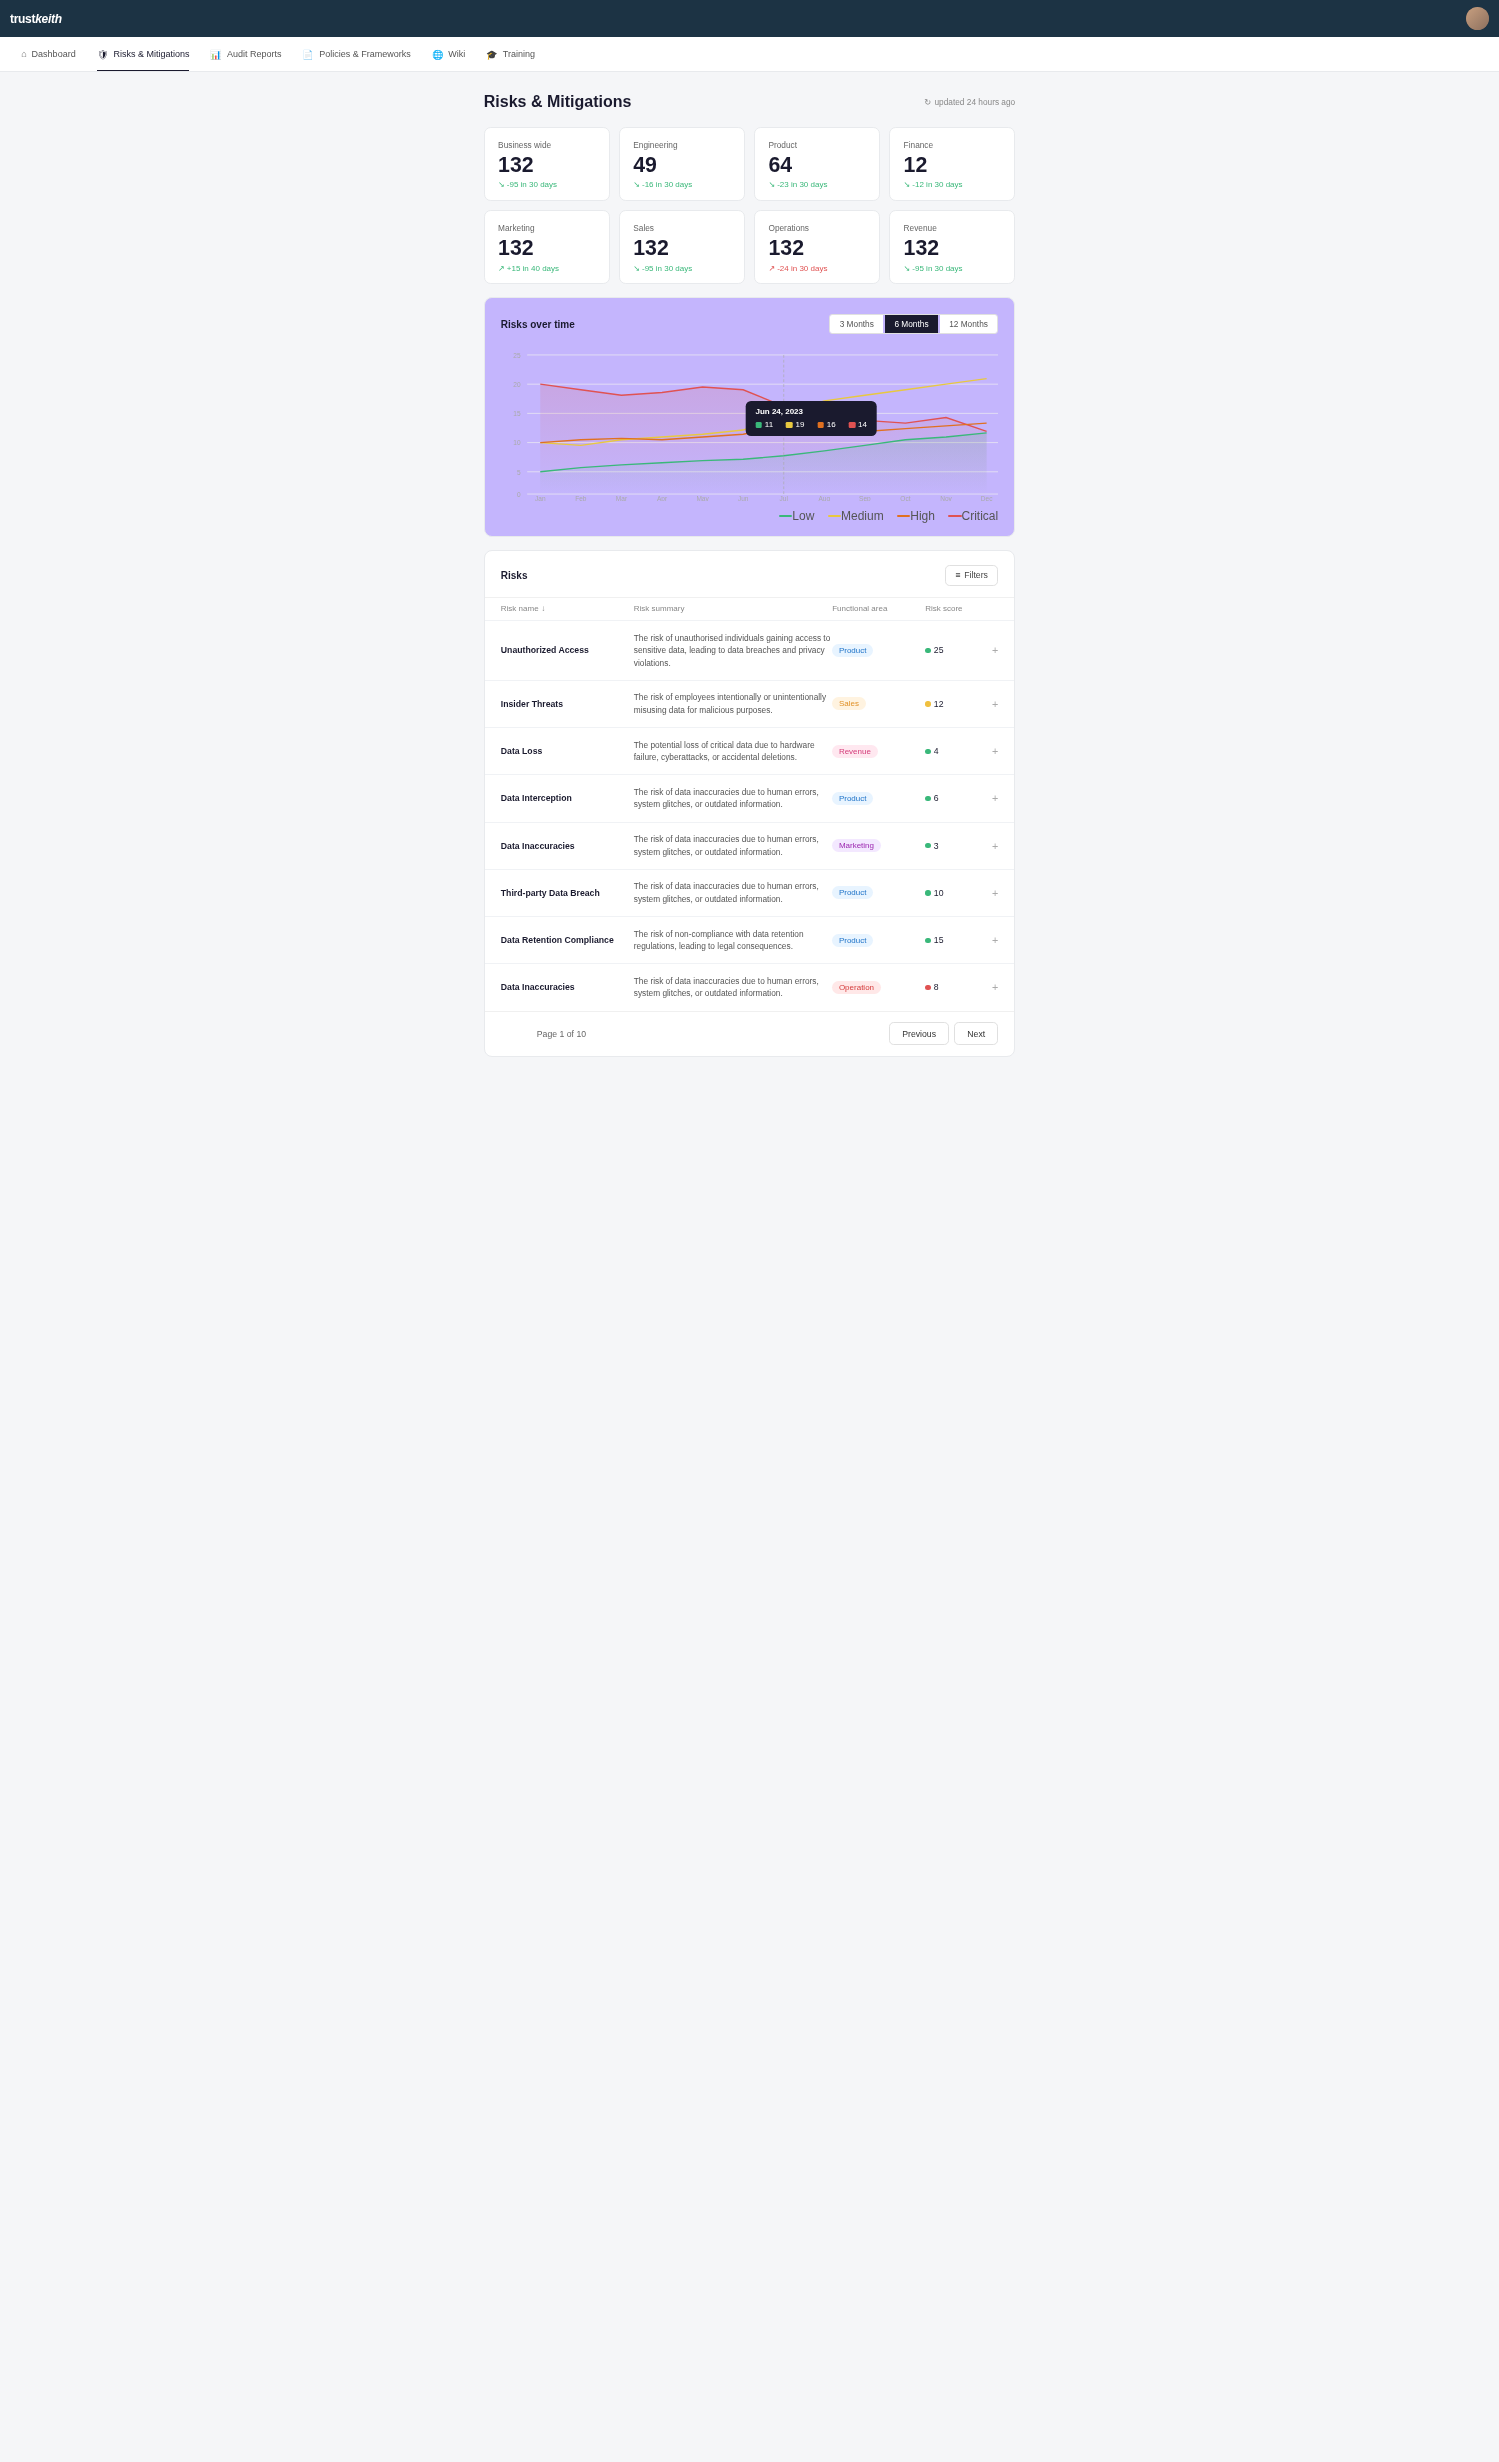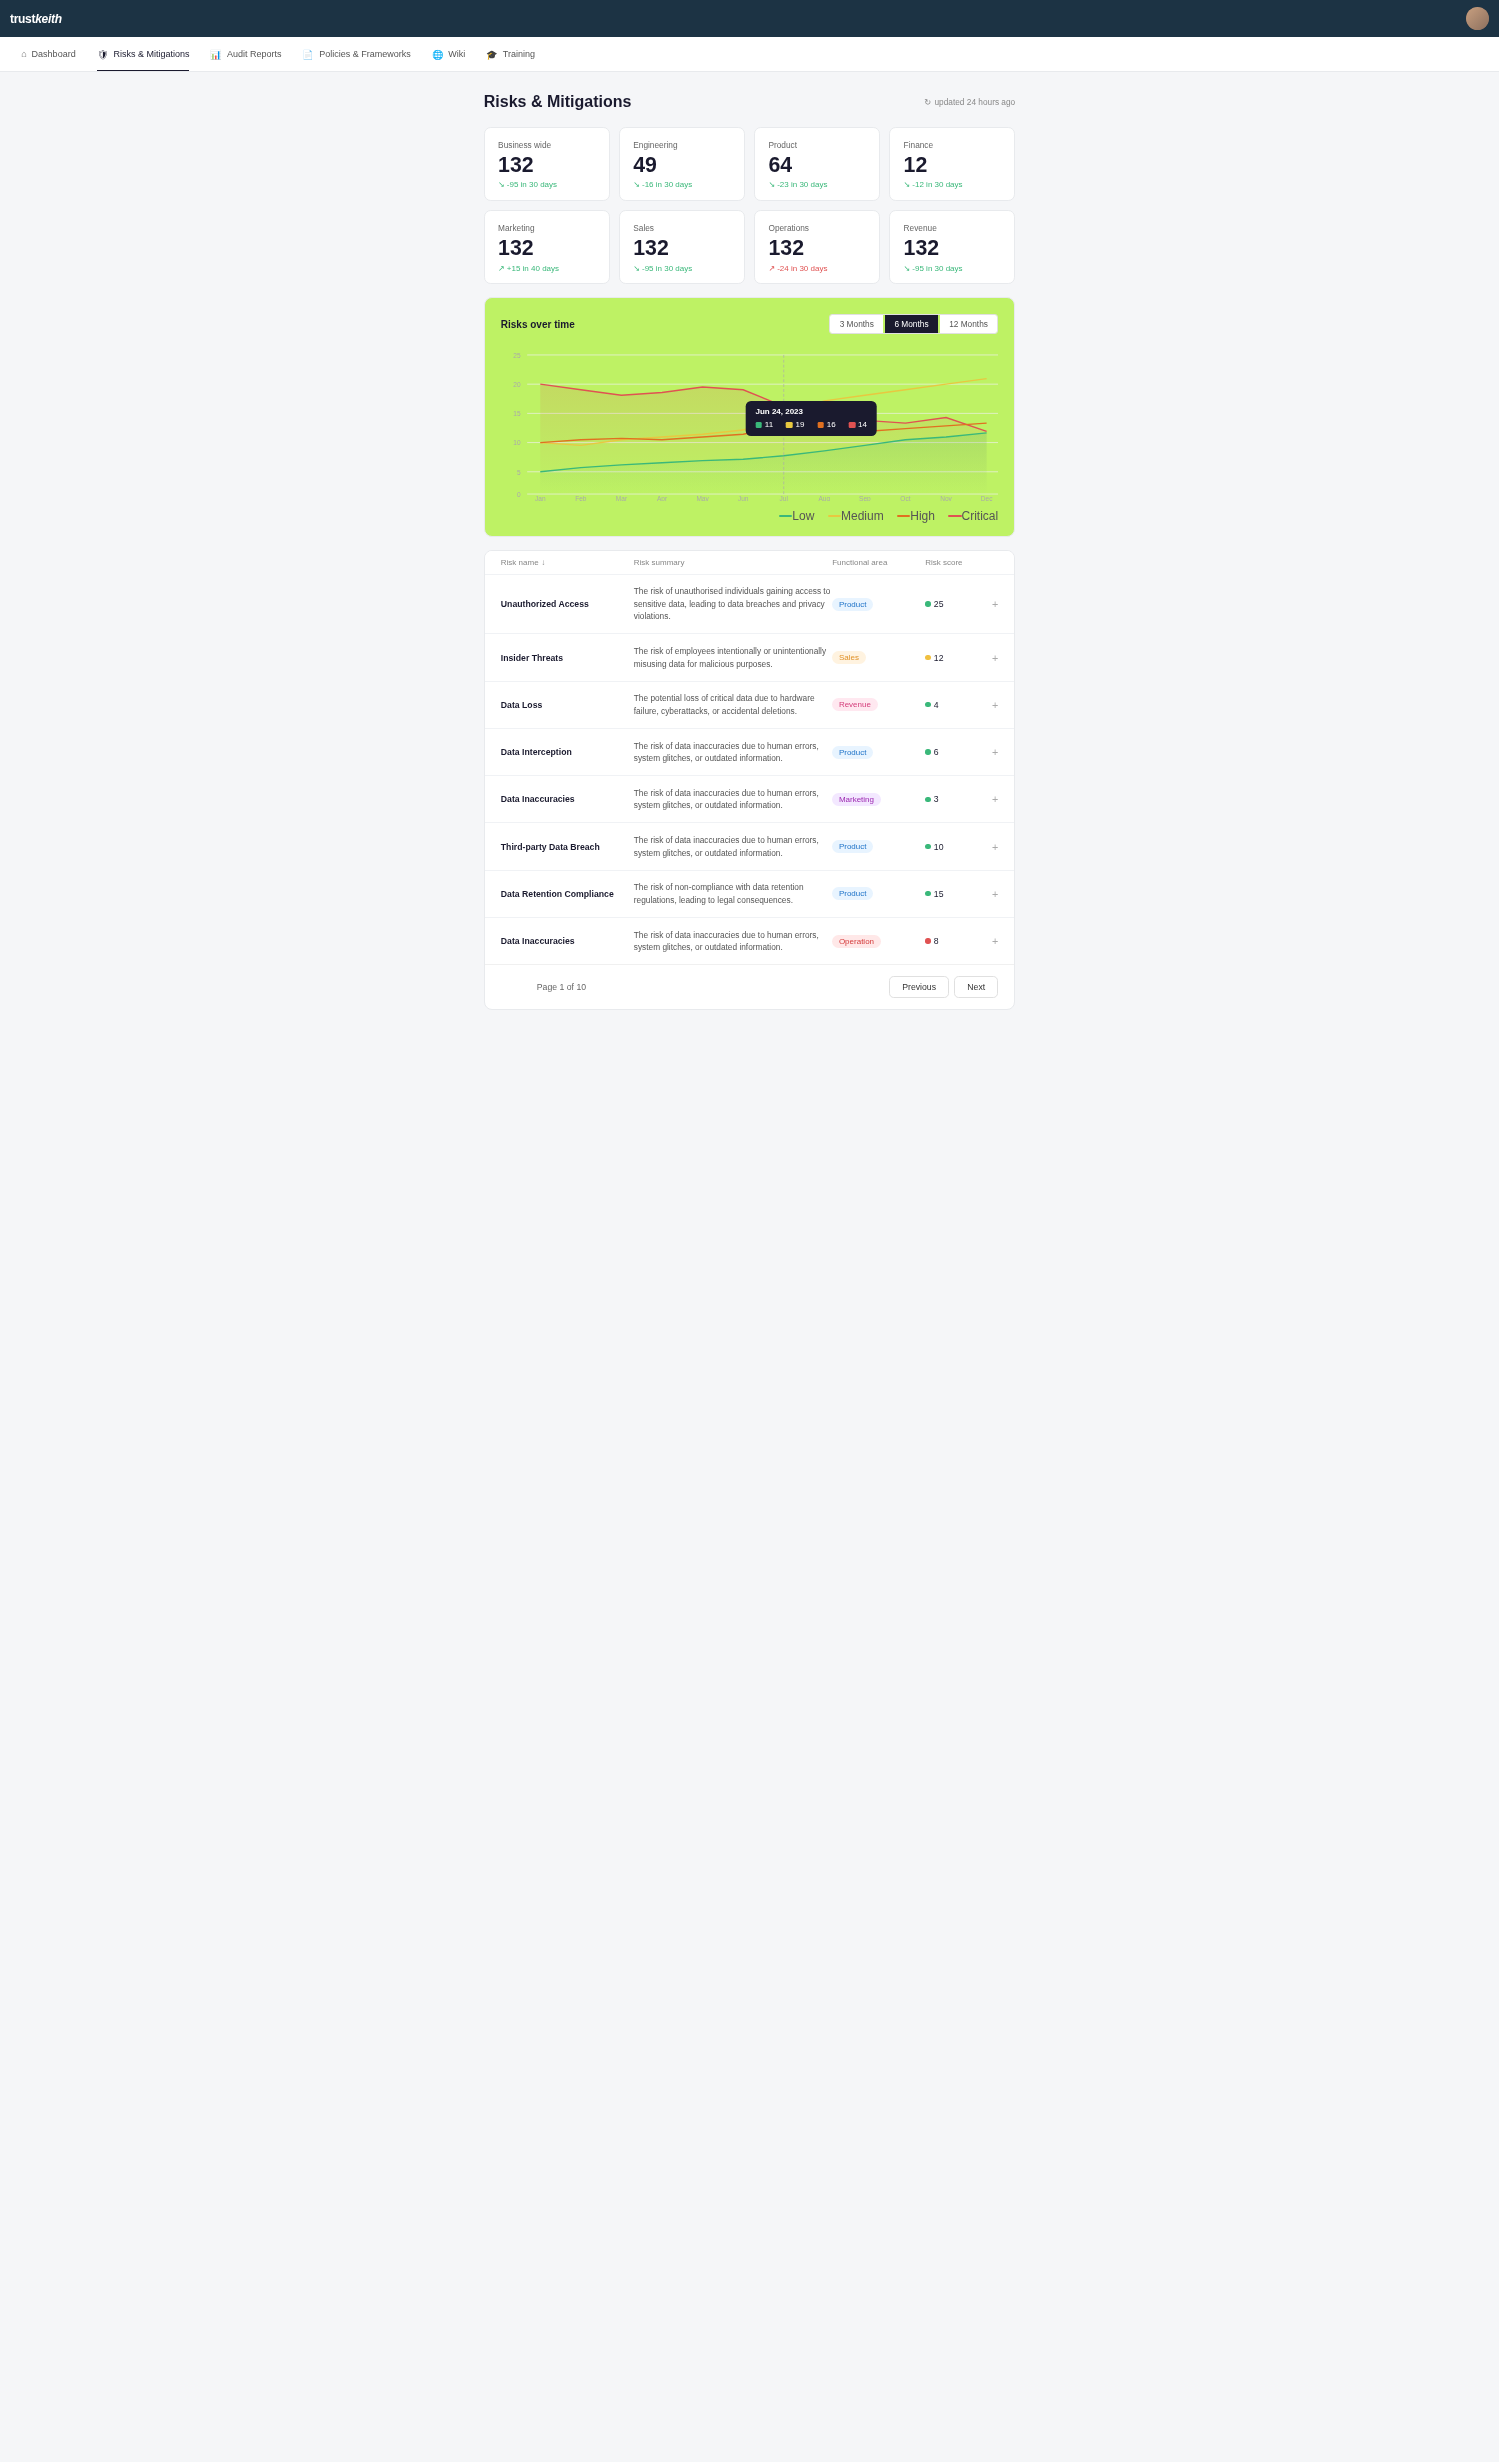--- a/index.html
+++ b/index.html
@@ -28,21 +28,21 @@
     .stats-grid { display: grid; grid-template-columns: 1fr 1fr 1fr 1fr; gap: 9.3px; margin-bottom: 13.3px; }
     .stat-card { background: white; border-radius: 6.7px; padding: 12px 13.3px 10.7px; border: 0.7px solid #e8eaed; }
     .stat-label { font-size: 8.3px; color: #666; margin-bottom: 4px; }
     .stat-value { font-size: 21.3px; font-weight: 700; color: #1a1a2e; margin-bottom: 2.7px; line-height: 1.1; }
     .stat-change { font-size: 8px; display: flex; align-items: center; gap: 2px; }
     .stat-change.down { color: #3ab87a; }
     .stat-change.up { color: #e05252; }
     .stat-change.up-pos { color: #3ab87a; }
 
     
-    .chart-section { background: #bef264; border-radius: 8px; border: 0.7px solid #e8eaed; padding: 16px 16px 13.3px; margin-bottom: 13.3px; }
+    .chart-section { background: #c4b5fd; border-radius: 8px; border: 0.7px solid #e8eaed; padding: 16px 16px 13.3px; margin-bottom: 13.3px; }
     .chart-header { display: flex; align-items: center; justify-content: space-between; margin-bottom: 13.3px; }
     .chart-title { font-size: 10px; font-weight: 600; color: #1a1a2e; }
     .time-buttons { display: flex; gap: 2px; border: 0.7px solid #e0e0e0; border-radius: 3px; overflow: hidden; }
     .time-btn { padding: 4px 9.3px; font-size: 8.3px; background: white; border: none; cursor: pointer; color: #555; }
     .time-btn.active { background: #1a1a2e; color: white; text-align: center; }
     .chart-area { position: relative; height: 153px; }
     .chart-legend { display: flex; justify-content: flex-end; gap: 13.3px; margin-top: 8px; }
     .legend-item { display: flex; align-items: center; gap: 0; font-size: 12px; color: #555; }
     .legend-dot { width: 13.3px; height: 2px; border-radius: 1.3px; }
 
@@ -312,20 +312,27 @@
         <span>High</span>
       </div>
       <div class="legend-item">
         <div class="legend-dot" style="background:#e05252;"></div>
         <span>Critical</span>
       </div>
     </div>
   </div>
 
   <div class="risks-section">
+    <div class="risks-header">
+      <span class="risks-title">Risks</span>
+      <button class="filters-btn">
+        <span>≡</span>
+        <span>Filters</span>
+      </button>
+    </div>
 
     <div class="table-header">
       <div class="th">
         <span>Risk name</span>
         <span>↓</span>
       </div>
       <div class="th">Risk summary</div>
       <div class="th">Functional area</div>
       <div class="th">Risk score</div>
     </div>

